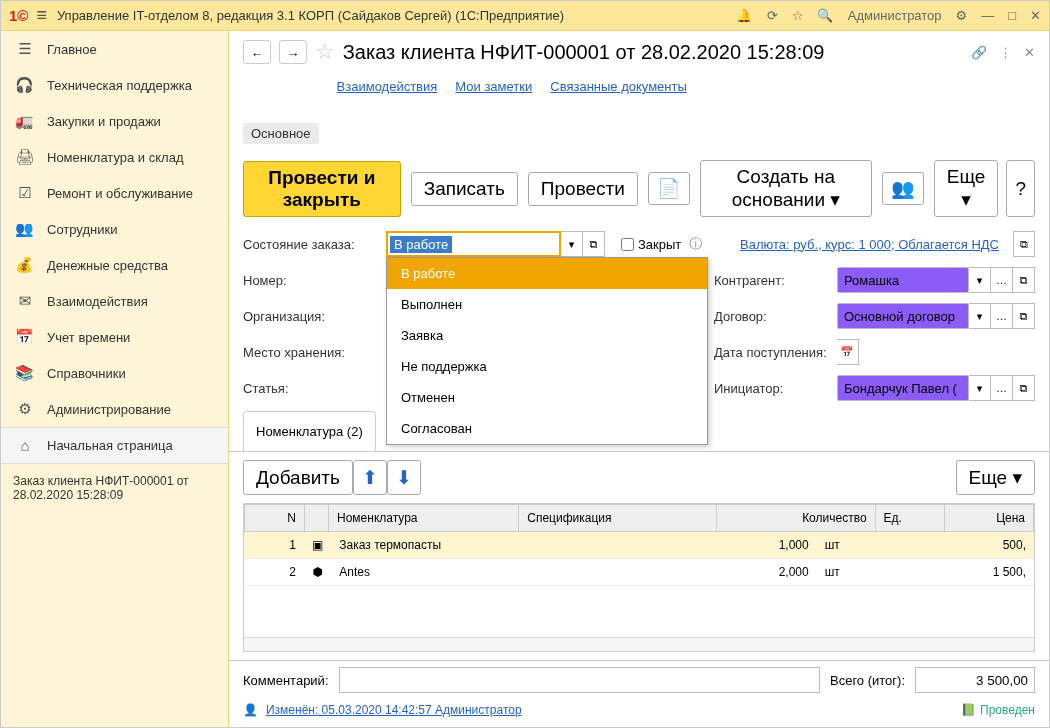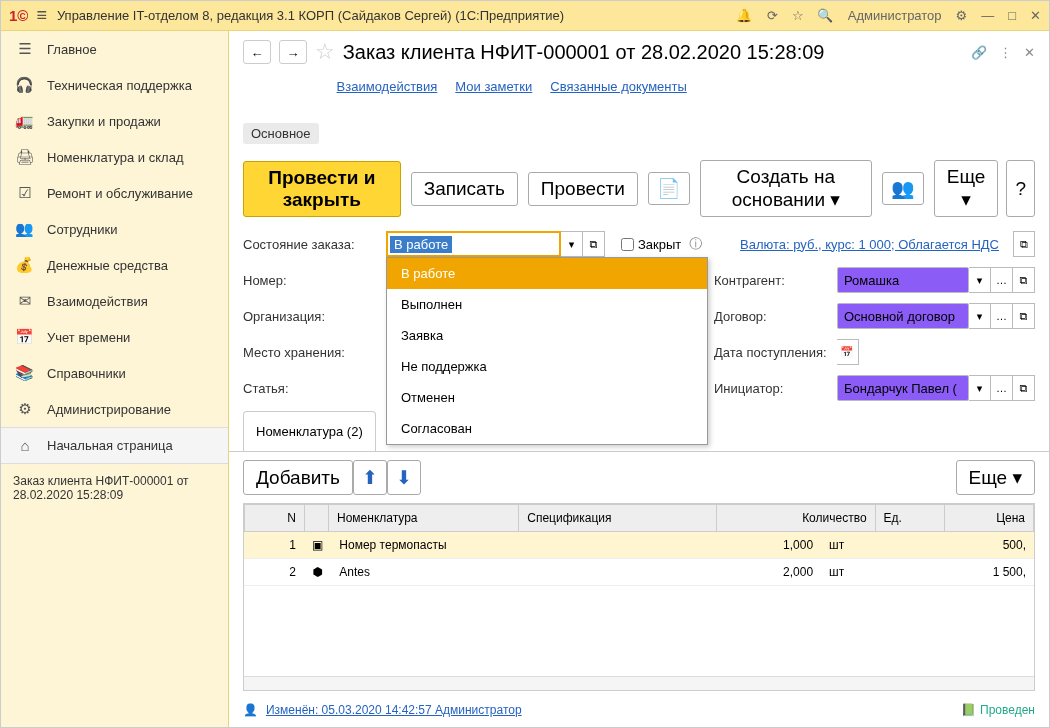--- a/index.html
+++ b/index.html
@@ -278,41 +278,47 @@
           <th class="qty-col">Цена</th>
         </tr>
           </thead>
       </table>
       <div class="table-body">
           <table>
             <tbody id="table-rows">
               <tr class="row-active">
                 <td class="num-col">1</td>
                 <td style="width:24px;text-align:center;">▣</td>
-                <td>Номер термопасты</td>
+                <td>Заказ термопасты</td>
                 <td></td>
                 <td class="qty-col">1,000</td>
                 <td>шт</td>
                 <td class="qty-col">500,</td>
               </tr>
               <tr>
                 <td class="num-col">2</td>
                 <td style="width:24px;text-align:center;">⬢</td>
                 <td>Antes</td>
                 <td></td>
                 <td class="qty-col">2,000</td>
                 <td>шт</td>
                 <td class="qty-col">1 500,</td>
               </tr>
             </tbody>
           </table>
         </div>
       <div class="scroll-track"></div>
     </div>
 
+    <div class="footer">
+      <span>Комментарий:</span>
+      <input class="comment-input" style="">
+      <span>Всего (итог):</span>
+      <input class="total-input" value="3 500,00" style="">
+    </div>
 
     <div class="status-bar">
       <span style="color:#c9a300;">👤</span>
       <span class="link-blue">Изменён: 05.03.2020 14:42:57 Администратор</span>
       <span class="status-done">
         <span>📗</span>
         <span>Проведен</span>
       </span>
     </div>
   </div>

